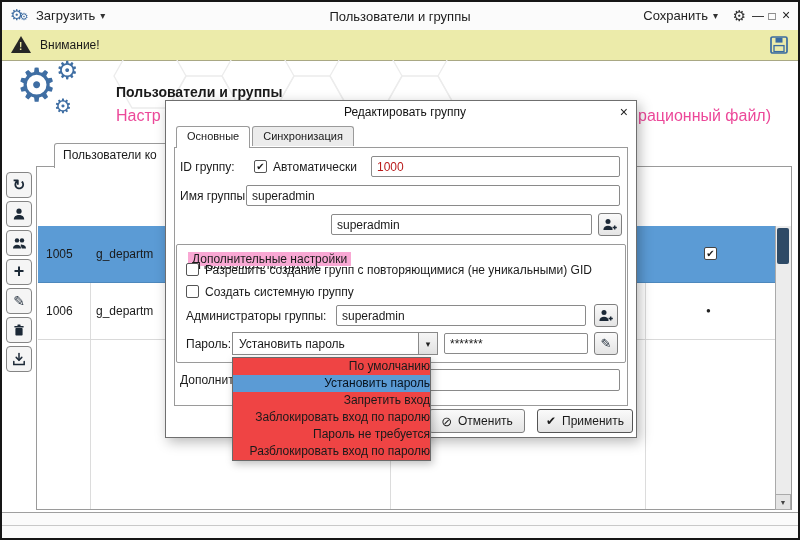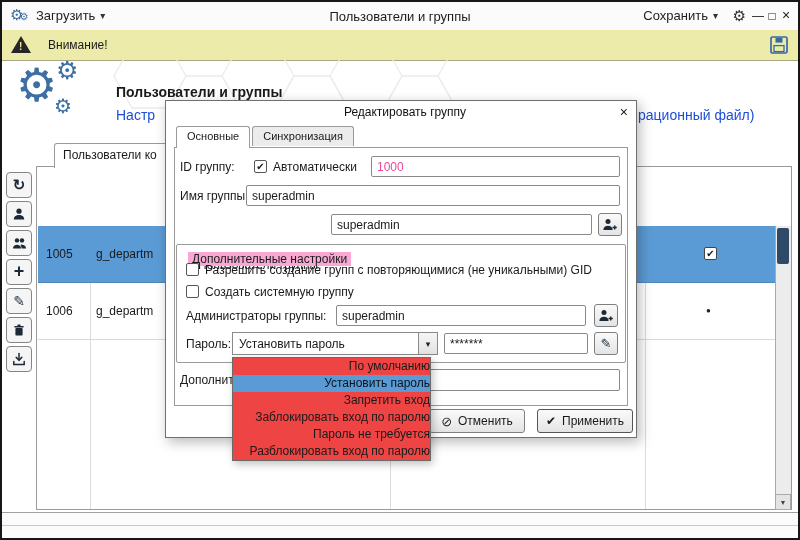--- a/index.html
+++ b/index.html
@@ -14,28 +14,28 @@
   .ttl{font-size:13px;color:#1c1c1c;pointer-events:none;}
   .winbtn{font-size:12px;color:#222;width:12px;text-align:center;line-height:14px;}
   .gearblue{color:#3f6ea3;line-height:1;}
   
   .warnbar{background:#ecebaa;border-bottom:1px solid #a9a884;display:flex;align-items:center;}
   .tri{position:relative;width:21px;height:18px;margin-left:9px;}
   .tri-shape{position:absolute;left:0;top:0;width:0;height:0;border-left:10px solid transparent;border-right:10px solid transparent;border-bottom:17px solid #262626;}
   .tri-ex{position:absolute;left:8px;top:5px;color:#ece9a0;font-size:10px;font-weight:bold;font-style:normal;}
   
   .heading{font-size:14px;font-weight:bold;}
-  .subt{font-size:14px;color:#1d4ed8;white-space:nowrap;}
+  .subt{font-size:16px;color:#ec4899;white-space:nowrap;}
   .tab{background:#fff;border:1px solid #9a9a9a;border-bottom:none;border-radius:3px 3px 0 0;
     padding:4px 8px 4px;font-size:12px;white-space:nowrap;overflow:hidden;z-index:2;}
   .panel{border:1px solid #9a9a9a;background:#fff;z-index:1;}
   .input{border:1px solid #8a8a8a;border-radius:2px;background:#fff;
     font-family:"Liberation Sans",sans-serif;font-size:12px;padding:0 5px;box-sizing:border-box;height:22px;color:#1a1a1a;}
   .input::placeholder{color:#9a9a9a;}
-  .muted{color:#ec4899;}
+  .muted{color:#b91c1c;}
   .checkbox{width:13px;height:13px;border:1px solid #555;background:#fff;border-radius:2px;
     display:flex;align-items:center;justify-content:center;font-size:10px;line-height:1;color:#1a1a1a;box-sizing:border-box;}
   .toolbtn{width:26px;height:26px;border:1px solid #858585;border-radius:4px;background:#f5f5f5;
     display:flex;align-items:center;justify-content:center;color:#1c2937;box-sizing:border-box;}
   .hcell{background:linear-gradient(#efefef,#dfdfdf);border-top:1px solid #b5b5b5;border-right:1px solid #b5b5b5;
     border-bottom:1px solid #9a9a9a;box-sizing:border-box;padding:3px 6px;font-size:12px;height:22px;}
   .sortarr{font-size:7px;margin-left:3px;vertical-align:2px;color:#333;}
   .colline{width:1px;background:#dcdcdc;z-index:1;}
   .trow{z-index:2;box-sizing:border-box;border-bottom:1px solid #d9d9d9;}
   .trow.sel{background:#5b9bd5;border-bottom:1px solid #4d88bd;}
@@ -91,21 +91,21 @@
     <span class="abs winbtn" style="right:34px;top:7px;">—</span>
     <span class="abs winbtn" style="right:20px;top:7px;">□</span>
     <span class="abs winbtn" style="right:6px;top:6px;font-size:14px;">×</span>
   </div>
 
   <div class="warnbar abs" style="left:2px;top:30px;width:796px;height:30px;">
     <span class="tri">
       <i class="tri-shape"></i>
         <i class="tri-ex">!</i>
     </span>
-    <span style="margin-left:16px;">Внимание!</span>
+    <span style="margin-left:8px;">Внимание!</span>
     <svg class="abs" style="right:9px;top:5px;" width="20" height="20" viewBox="0 0 20 20">
       <rect x="2" y="2" width="16" height="16" rx="1.6" fill="none" stroke="#3a6ba0" stroke-width="1.7"></rect>
       <rect x="6.5" y="2.8" width="7" height="4.8" fill="#3a6ba0"></rect>
       <rect x="5" y="10.6" width="10" height="6" fill="none" stroke="#3a6ba0" stroke-width="1.3"></rect>
     </svg>
   </div>
 
   <svg class="abs" style="left:110px;top:60px;" width="380" height="105" viewBox="0 0 380 105">
     <g fill="none" stroke="#ececec" stroke-width="1.3">
       <polygon points="22,-16 58,-16 76,16 58,48 22,48 4,16"></polygon>

